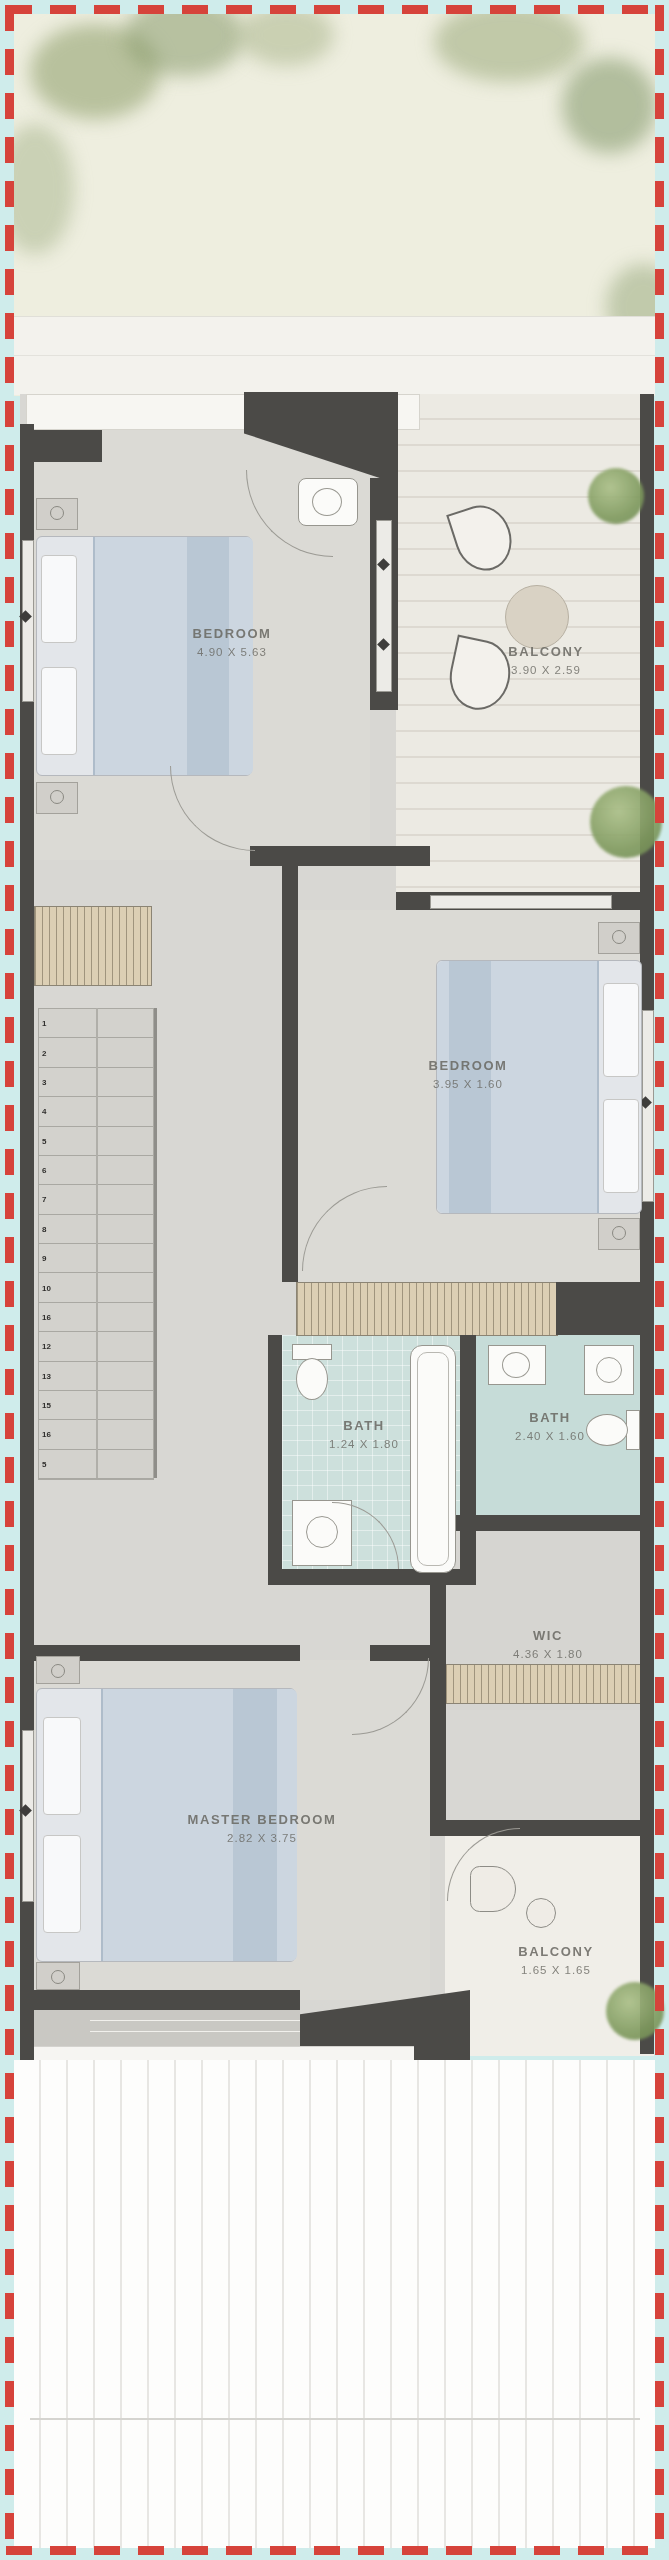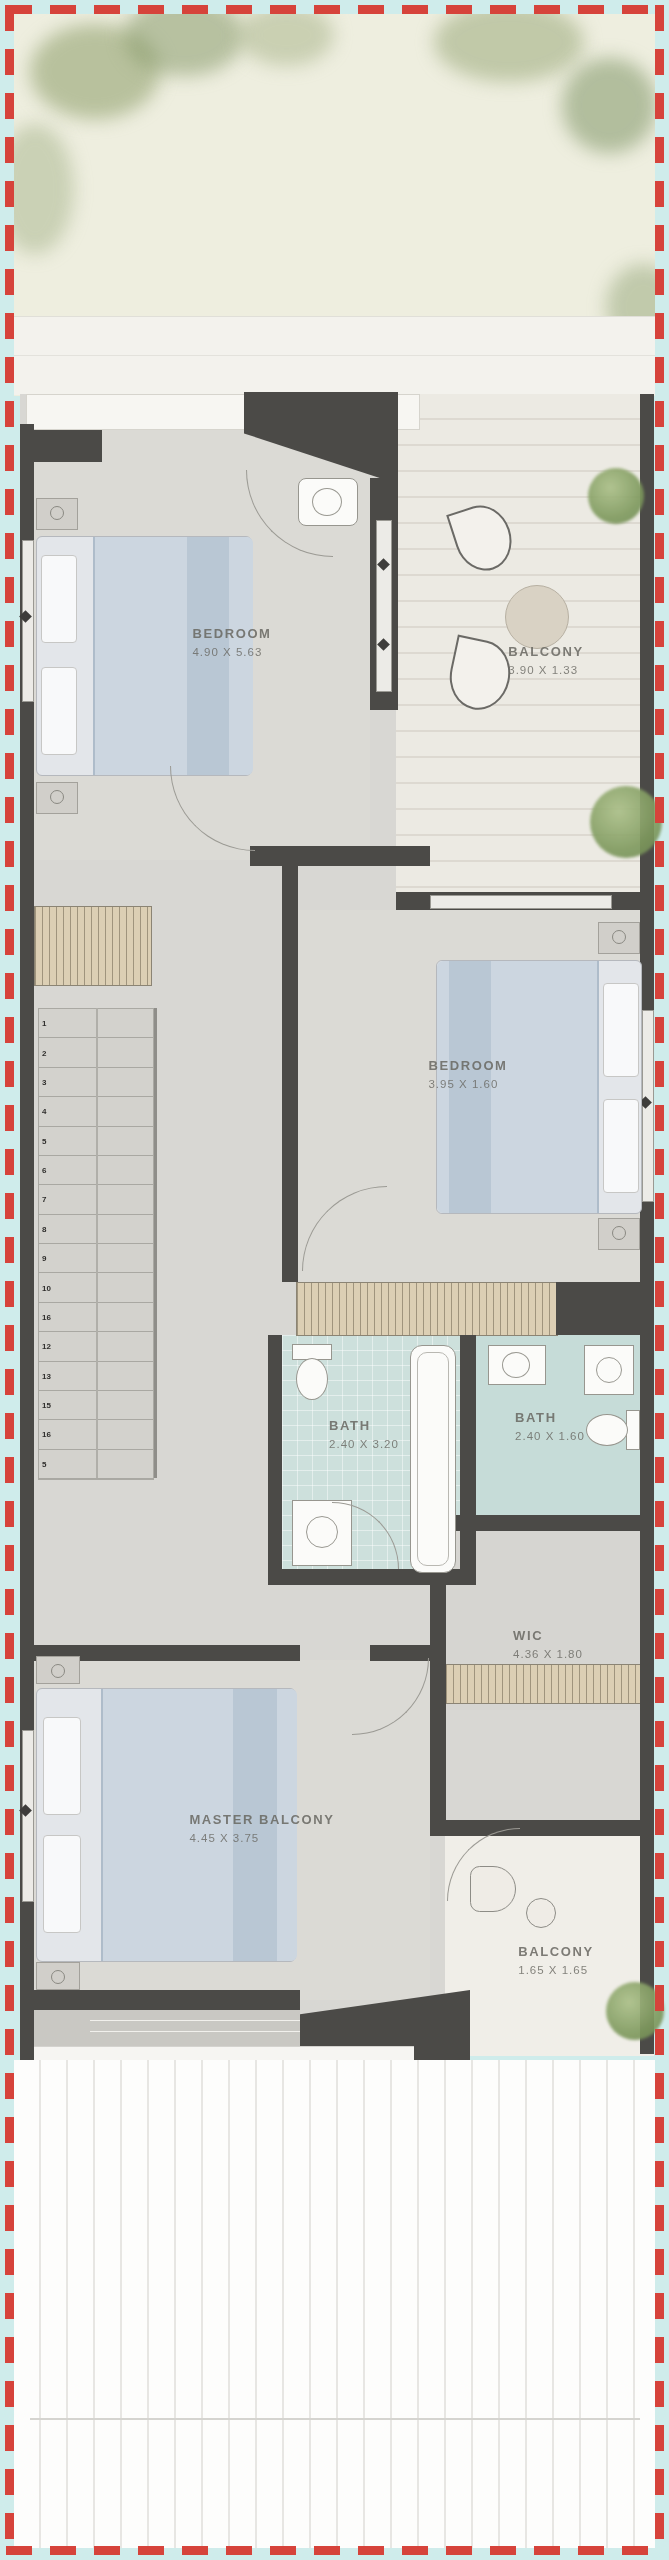--- a/index.html
+++ b/index.html
@@ -33,21 +33,21 @@
   .nstand i{display:block;width:12px;height:12px;margin:7px auto;border:1px solid #8a8982;border-radius:50%;}
   .wfix{position:absolute;background:#fbfbf9;border:1px solid #97968f;}
   .arc{position:absolute;border-bottom:1.5px solid #9b9a94;border-left:1.5px solid #9b9a94;border-bottom-left-radius:100%;}
   
   .stairs{position:absolute;left:38px;top:1008px;width:114px;height:470px;background:#d3d2cd;border:1px solid #aaa9a3;display:flex;flex-direction:column;}
   .stairs .step{flex:1;border-bottom:1px solid #a9a8a2;position:relative;}
   .stairs .stepnum{position:absolute;left:3px;top:50%;transform:translateY(-50%);font-size:8px;font-weight:bold;color:#2f2e2c;}
   .stair-divider{position:absolute;left:96px;top:1008px;width:2px;height:470px;background:#b0afa9;}
   .stair-rail{position:absolute;left:154px;top:1008px;width:3px;height:470px;background:#8f8e89;}
   
-  .lbl{position:absolute;transform:translateX(-50%);color:#696862;white-space:nowrap;}
+  .lbl{position:absolute;transform:translateX(-50%);text-align:center;color:#696862;white-space:nowrap;}
   .lbl .nm{display:block;font-size:13px;font-weight:bold;letter-spacing:1.6px;opacity:.85;}
   .lbl .dm{display:block;font-size:11.5px;letter-spacing:1px;margin-top:5px;opacity:.8;}
   
   .terrace{position:absolute;left:14px;top:2060px;width:641px;height:488px;background:#fdfdfc;
     background-image:repeating-linear-gradient(90deg,rgba(0,0,0,0) 0 25px,#e7e6e3 25px 27px);}
   .porch{position:absolute;background:#c9c8c3;}
   .rail{position:absolute;background:#f6f5f2;border-top:1px solid #d4d3cf;border-bottom:1px solid #d4d3cf;}
 </style>
 </head>
 <body>
@@ -249,41 +249,41 @@
 
   <div class="terrace"></div>
   <div class="abs" style="left:30px;top:2418px;width:610px;height:2px;background:#d5d4d0;"></div>
 
   <div class="lbl" style="left:232px;top:626px;">
     <span class="nm">BEDROOM</span>
     <span class="dm">4.90 X 5.63</span>
   </div>
   <div class="lbl" style="left:546px;top:644px;">
     <span class="nm">BALCONY</span>
-    <span class="dm">3.90 X 1.33</span>
+    <span class="dm">3.90 X 2.59</span>
   </div>
   <div class="lbl" style="left:468px;top:1058px;">
     <span class="nm">BEDROOM</span>
     <span class="dm">3.95 X 1.60</span>
   </div>
   <div class="lbl" style="left:364px;top:1418px;">
     <span class="nm">BATH</span>
-    <span class="dm">2.40 X 3.20</span>
+    <span class="dm">1.24 X 1.80</span>
   </div>
   <div class="lbl" style="left:550px;top:1410px;">
     <span class="nm">BATH</span>
     <span class="dm">2.40 X 1.60</span>
   </div>
   <div class="lbl" style="left:548px;top:1628px;">
     <span class="nm">WIC</span>
     <span class="dm">4.36 X 1.80</span>
   </div>
   <div class="lbl" style="left:262px;top:1812px;">
-    <span class="nm">MASTER BALCONY</span>
-    <span class="dm">4.45 X 3.75</span>
+    <span class="nm">MASTER BEDROOM</span>
+    <span class="dm">2.82 X 3.75</span>
   </div>
   <div class="lbl" style="left:556px;top:1944px;">
     <span class="nm">BALCONY</span>
     <span class="dm">1.65 X 1.65</span>
   </div>
 
   <div class="dash-h" style="left:6px;top:5px;width:657px;"></div>
   <div class="dash-h" style="left:6px;top:2546px;width:657px;"></div>
   <div class="dash-v" style="left:5px;top:5px;height:2550px;"></div>
   <div class="dash-v" style="left:655px;top:5px;height:2550px;"></div>

